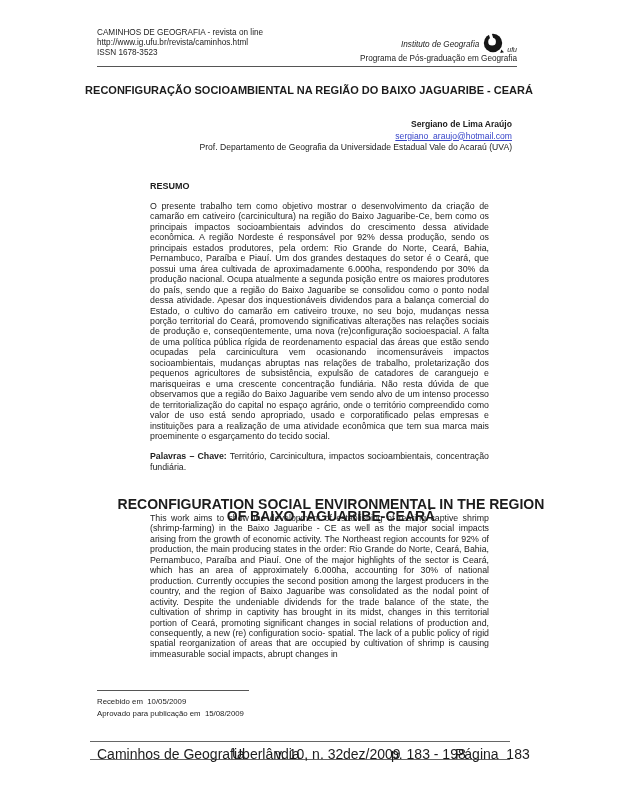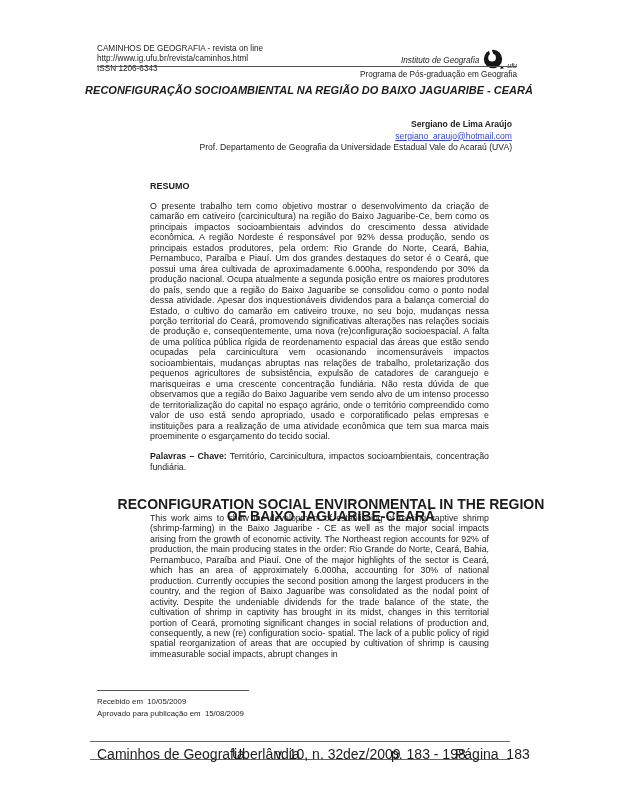--- a/index.html
+++ b/index.html
@@ -6,34 +6,34 @@
   .page{
     position:relative;
     width:618px;height:800px;
     background:#ffffff;
     font-family:"Liberation Sans","DejaVu Sans",sans-serif;
     color:#1c1c1c;
     overflow:hidden;
   }
   
   .masthead{
-    position:absolute;left:97px;top:44px;width:420px;
+    position:absolute;left:97px;top:28px;width:420px;
     display:flex;justify-content:space-between;align-items:flex-start;
   }
   .mast-left{font-size:8.2px;line-height:10px;white-space:nowrap;}
   .mast-right{font-size:8.2px;line-height:10px;text-align:right;margin-top:8px;}
   .inst-line{display:flex;align-items:center;justify-content:flex-end;gap:3px;font-style:italic;}
   .logo{display:inline-block;width:22px;height:22px;margin-top:-4px;}
   .logo svg{display:block;}
   .logo-label{font-size:7px;align-self:flex-end;margin-bottom:-1px;}
   .mast-rule{position:absolute;left:97px;top:66px;width:420px;border-top:1px solid #555;}
   
   .title-pt{
     position:absolute;left:85px;top:84px;width:448px;
-    margin:0;font-size:11px;font-weight:bold;text-align:center;line-height:13px;font-style:italic;
+    margin:0;font-size:11px;font-weight:bold;text-align:center;line-height:13px;
   }
   .author-block{
     position:absolute;right:106px;top:119px;width:440px;
     text-align:right;font-size:8.6px;line-height:11.5px;
   }
   .author-name{font-weight:bold;}
   .author-email{color:#3644c9;text-decoration:underline;cursor:pointer;}
   
   .block{position:absolute;left:150px;width:339px;}
   .block-resumo{top:181px;}
@@ -68,21 +68,21 @@
 </style>
 </head>
 <body>
 
 <div class="page">
 
   <header class="masthead">
     <div class="mast-left">
       <div>CAMINHOS DE GEOGRAFIA - revista on line</div>
       <div>http://www.ig.ufu.br/revista/caminhos.html</div>
-      <div>ISSN 1206-6343</div>
+      <div>ISSN 1678-3523</div>
     </div>
     <div class="mast-right">
       <div class="inst-line">
         <span>Instituto de Geografia</span>
         <span class="logo">
           <svg viewBox="0 0 24 24" width="22" height="22" aria-hidden="true">
             <circle cx="12" cy="12" r="10" fill="#161616"></circle>
             <path d="M21 19 l3 3 l-4 1 z" fill="#161616"></path>
             <circle cx="11" cy="10.5" r="4.2" fill="#ffffff"></circle>
             <rect x="7.6" y="-1" width="3.4" height="9" fill="#ffffff" transform="rotate(-18 9.3 3)"></rect>

